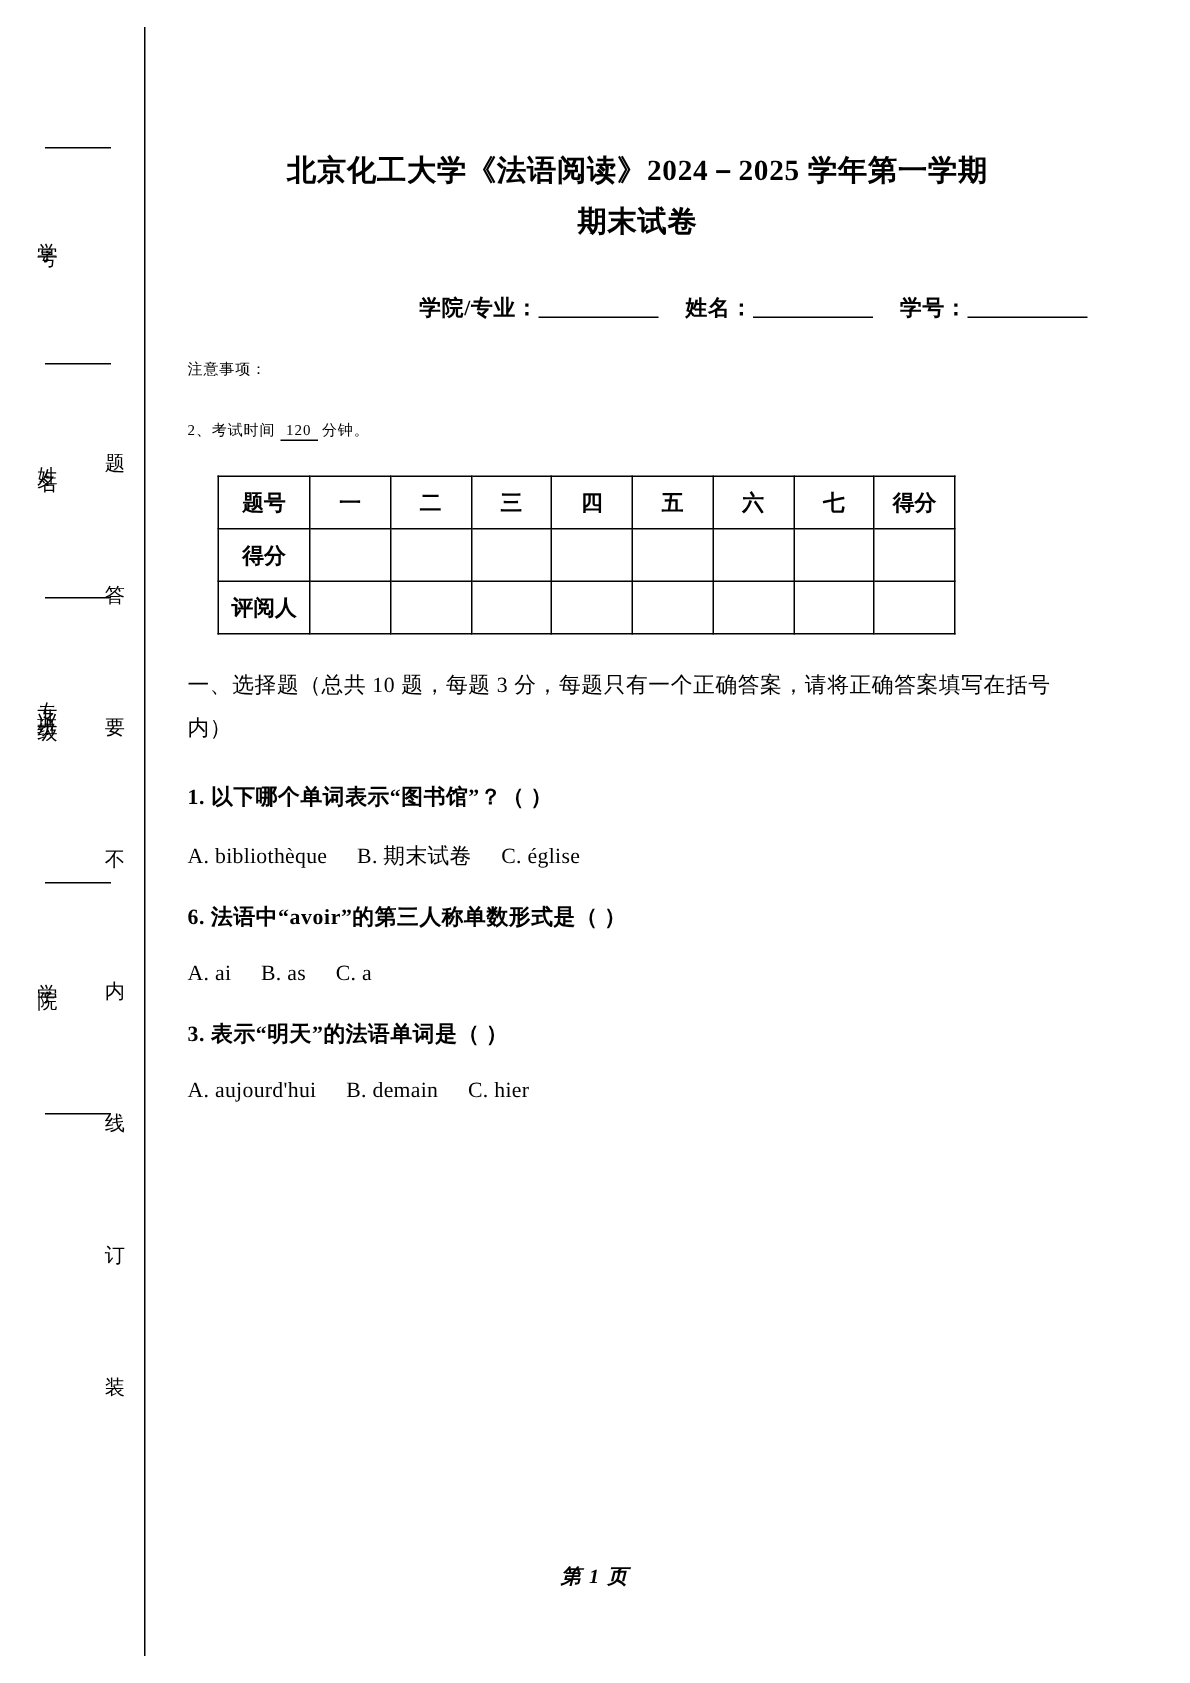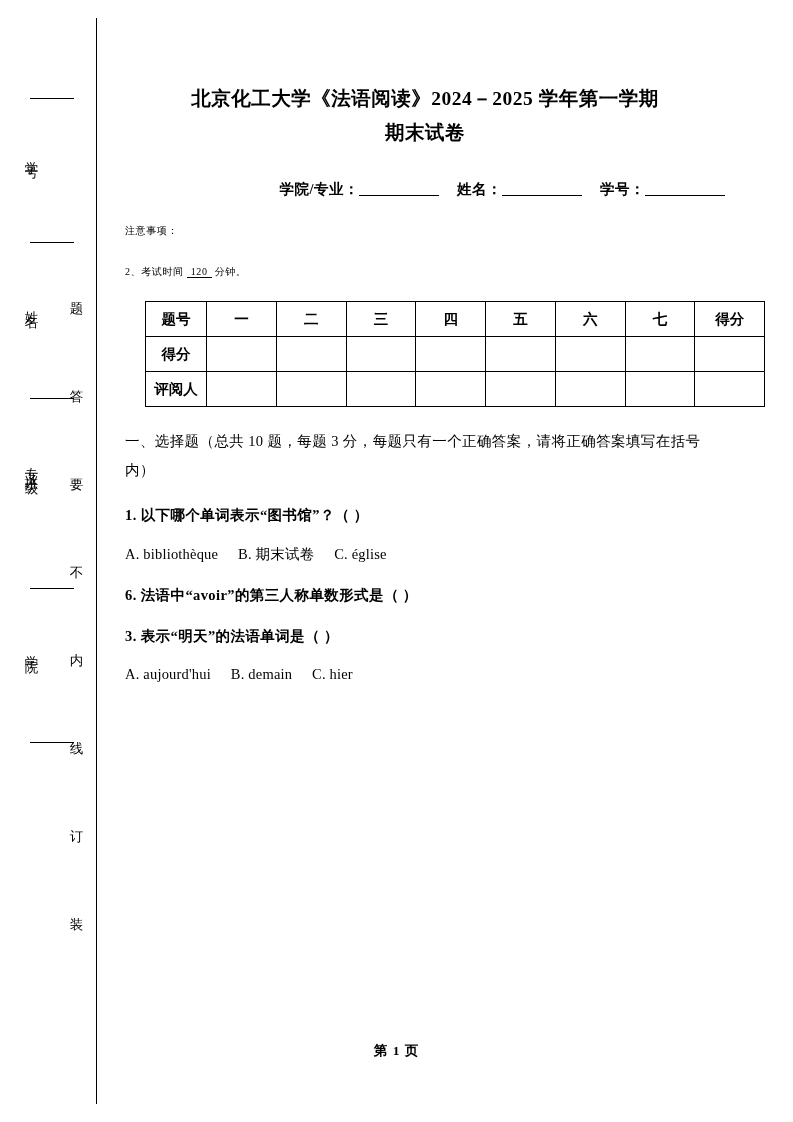--- a/index.html
+++ b/index.html
@@ -70,21 +70,21 @@
     position: absolute;
     left: 125px;
     top: 0;
     width: 600px;
   }
   h1.title {
     font-size: 19.5px;
     font-weight: bold;
     line-height: 1.75;
     text-align: center;
-    margin: 0;
+    margin: 16px;
     padding-top: 82px;
     letter-spacing: 0.5px;
   }
   .idline {
     margin-top: 30px;
     font-size: 14.5px;
     font-weight: bold;
     text-align: right;
     letter-spacing: 0.5px;
   }
@@ -104,21 +104,21 @@
   }
   .uline {
     border-bottom: 1px solid #000;
     padding: 0 4px;
   }
 
   table.scores {
     border-collapse: collapse;
     margin-top: 20px;
     margin-left: 20px;
-    width: 620px;
+    width: 492px;
     table-layout: fixed;
   }
   table.scores td {
     border: 1px solid #000;
     height: 32px;
     text-align: center;
     vertical-align: middle;
     font-size: 14.5px;
     font-weight: bold;
   }
@@ -145,20 +145,21 @@
 
   .footer {
     position: absolute;
     left: 0;
     top: 1042px;
     width: 793px;
     text-align: center;
     font-size: 13.5px;
     font-weight: bold;
     letter-spacing: 1px;
+    font-style: italic;
   }
 </style>
 </head>
 <body>
 
 <div class="page">
 
   <div class="binding">
     <div class="binding-rule"></div>
 
@@ -258,20 +259,25 @@
     <div class="section-title">一、选择题（总共 10 题，每题 3 分，每题只有一个正确答案，请将正确答案填写在括号内）</div>
 
     <div class="q">1. 以下哪个单词表示“图书馆”？（  ）</div>
     <div class="opts">
       <span>A. bibliothèque</span>
       <span>B. 期末试卷</span>
       <span>C. église</span>
     </div>
 
     <div class="q">6. 法语中“avoir”的第三人称单数形式是（  ）</div>
+    <div class="opts">
+      <span>A. ai</span>
+      <span>B. as</span>
+      <span>C. a</span>
+    </div>
 
     <div class="q">3. 表示“明天”的法语单词是（  ）</div>
     <div class="opts">
       <span>A. aujourd'hui</span>
       <span>B. demain</span>
       <span>C. hier</span>
     </div>
 
   </div>
 

